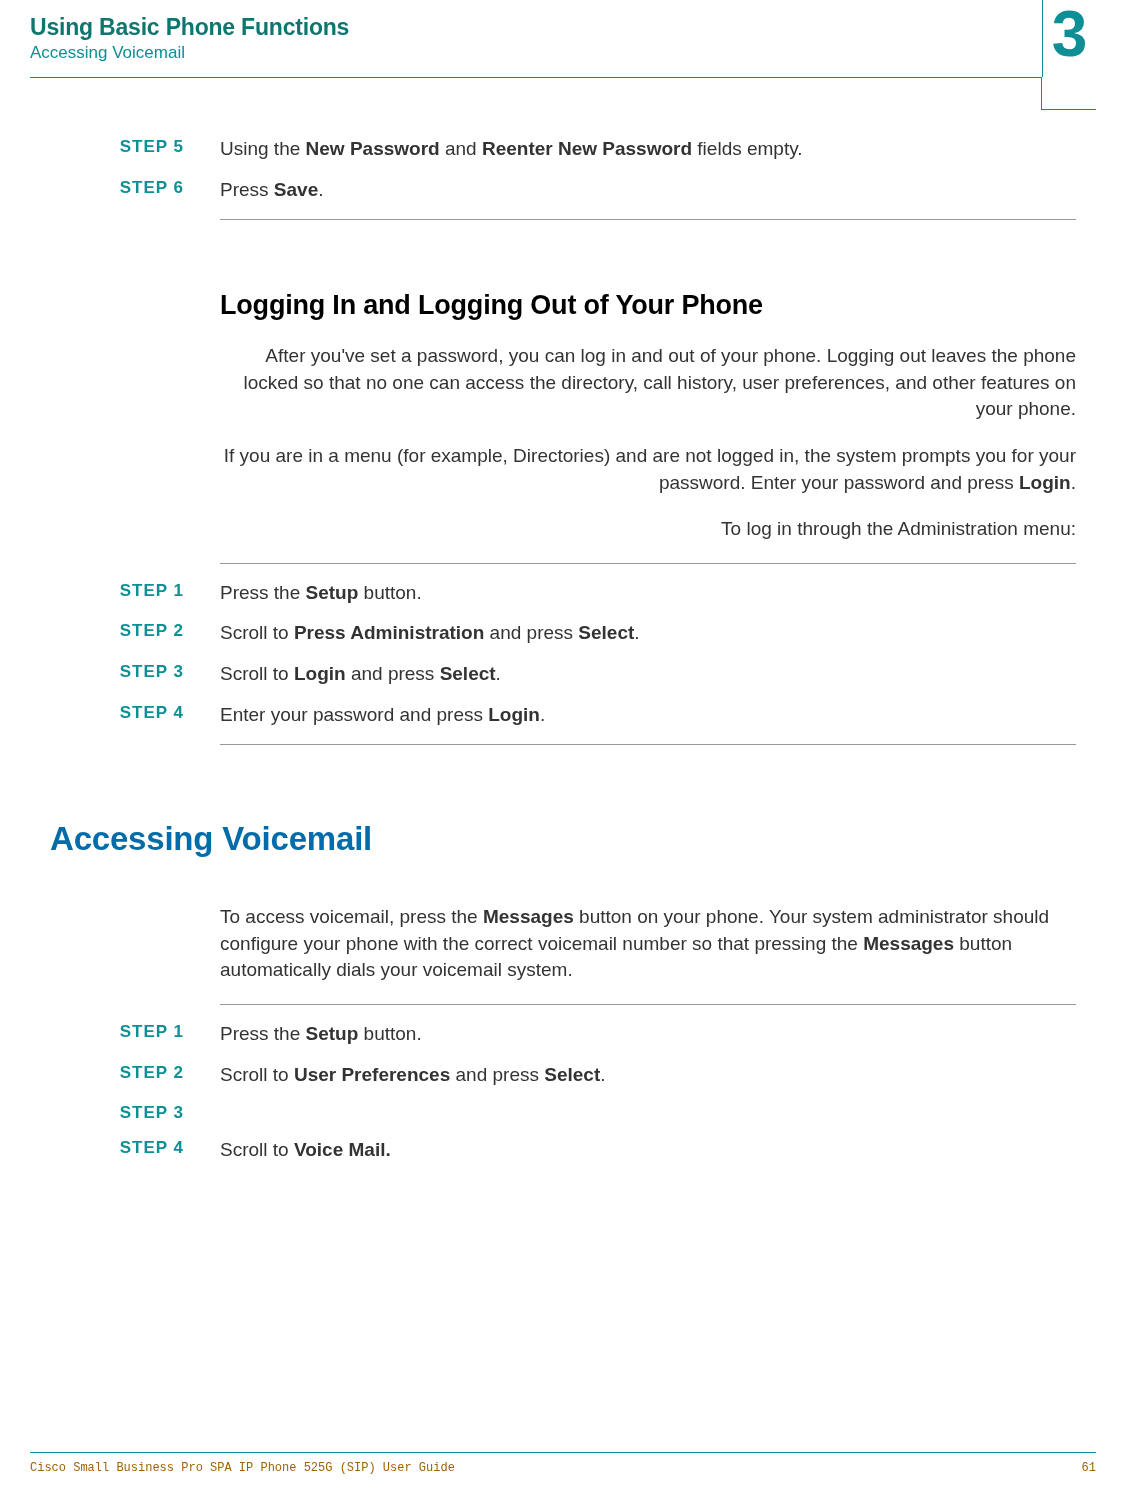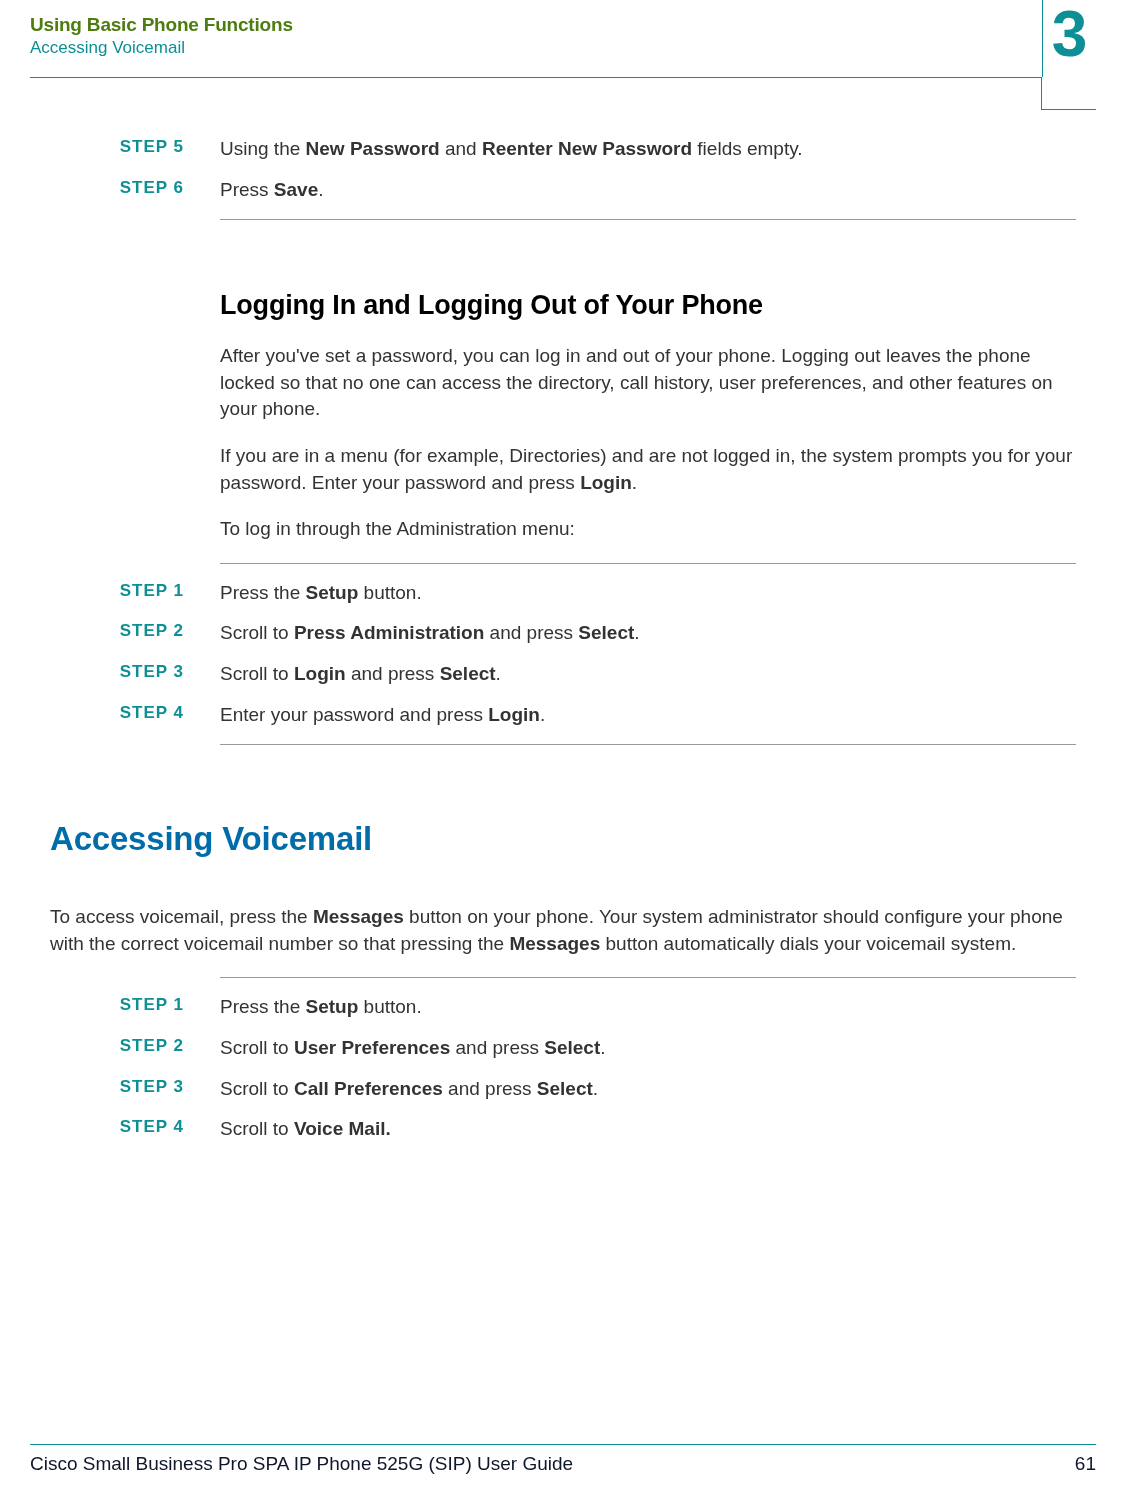--- a/index.html
+++ b/index.html
@@ -10,22 +10,22 @@
     height: 1499px;
     position: relative;
     color: #333;
   }
   .header {
     padding: 14px 30px 0 30px;
     position: relative;
     height: 86px;
   }
   .header-title {
-    color: #4d7c0f;
-    font-size: 19px;
+    color: #0f766e;
+    font-size: 23px;
     font-weight: bold;
     letter-spacing: -0.2px;
   }
   .header-sub {
     color: #0d8f95;
     font-size: 17px;
     font-weight: normal;
     margin-top: 2px;
   }
   .chapter-num-box {
@@ -109,50 +109,53 @@
     font-size: 27px;
     font-weight: bold;
     margin-bottom: 22px;
     letter-spacing: -0.2px;
   }
   .section-block p {
     font-size: 19px;
     line-height: 1.4;
     color: #333;
     margin-bottom: 20px;
+    text-align: right;
   }
   .h1-block {
     margin-top: 75px;
     margin-bottom: 46px;
   }
   .h1 {
     color: #006ca9;
     font-size: 33px;
     font-weight: bold;
     letter-spacing: -0.2px;
   }
   .body-block {
+    margin-left: 170px;
   }
   .body-block p {
     font-size: 19px;
     line-height: 1.4;
     color: #333;
     margin-bottom: 20px;
   }
   .footer {
     position: absolute;
     bottom: 24px;
     left: 30px;
     right: 30px;
     border-top: 1px solid #0d8f95;
     padding-top: 8px;
     display: flex;
     justify-content: space-between;
-    font-size: 19px;
-    color: #0f172a;
+    font-size: 12px;
+    color: #a16207;
+    font-family: Liberation Mono, monospace;
   }
 </style>
 </head>
 <body>
 
 <div class="header">
   <div class="header-title">Using Basic Phone Functions</div>
   <div class="header-sub">Accessing Voicemail</div>
   <div class="chapter-num-box">
     <div class="chapter-num">3</div>
@@ -233,23 +236,20 @@
     </div>
   </div>
   <div class="step-row">
     <div class="step-label">STEP 2</div>
     <div class="step-body">
       <span>Scroll to </span><span class="bold">User Preferences</span><span> and press </span><span class="bold">Select</span><span>.</span>
     </div>
   </div>
   <div class="step-row">
     <div class="step-label">STEP 3</div>
-    <div class="step-body">
-      <span>Scroll to </span><span class="bold">Call Preferences</span><span> and press </span><span class="bold">Select</span><span>.</span>
-    </div>
   </div>
   <div class="step-row">
     <div class="step-label">STEP 4</div>
     <div class="step-body">
       <span>Scroll to </span><span class="bold">Voice Mail.</span>
     </div>
   </div>
 
 </div>
 

